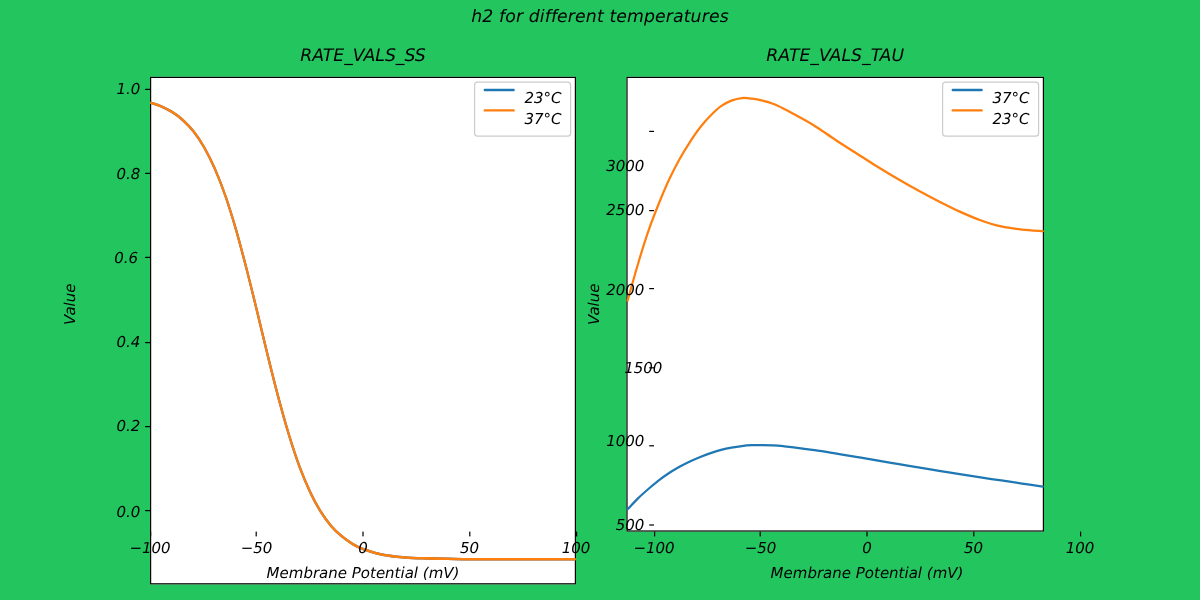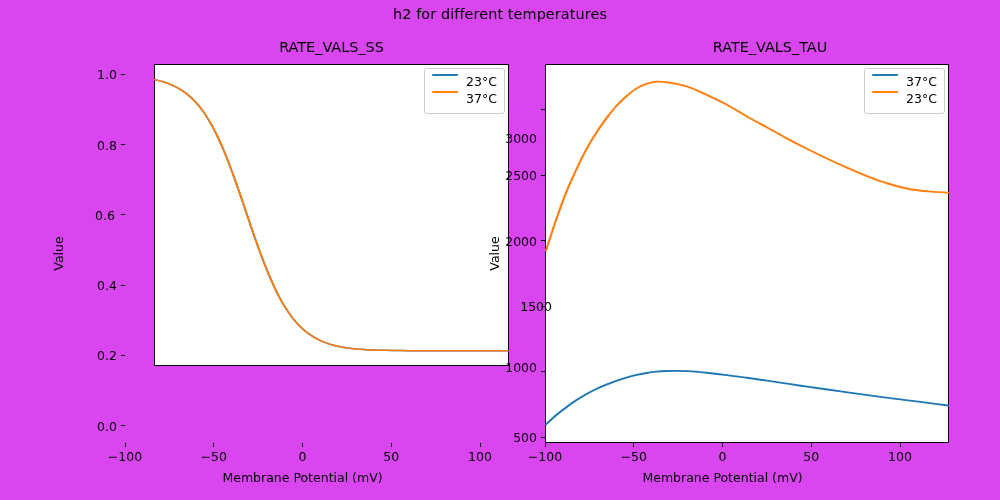--- a/index.html
+++ b/index.html
@@ -1,21 +1,21 @@
 <!DOCTYPE html>
 <html><head>
 <meta charset="utf-8">
 <style>
   html,body{margin:0;padding:0;}
   body{
     width:1000px;height:500px;background:#ffffff;
     font-family:"DejaVu Sans","Liberation Sans",sans-serif;
     overflow:hidden;
   }
-  #figure{position:relative;width:1000px;height:500px;background:#d946ef;}
+  #figure{position:relative;width:1000px;height:500px;background:#22c55e;font-style:italic;}
 
   .suptitle{
     position:absolute;left:0;top:6px;width:1000px;text-align:center;
     font-size:14.4px;color:#000000;letter-spacing:0.1px;
   }
   .axes-title{
     position:absolute;width:100%;text-align:center;top:-26px;
     font-size:14.4px;color:#000000;
   }
   .axes{
@@ -51,21 +51,21 @@
   .legend-swatch{width:26px;height:2.1px;margin-right:8px;border-radius:1px;}
   .legend-label{font-size:12.5px;color:#000000;white-space:nowrap;}
 </style>
 </head>
 <body>
 
 <div id="figure">
 
   <div class="suptitle">h2 for different temperatures</div>
 
-  <div class="axes" id="axes-left" style="left:125px;top:64px;width:355px;height:302px;margin-left:29px;">
+  <div class="axes" id="axes-left" style="left:125px;top:64px;width:355px;height:423px;">
     <div class="axes-title">RATE_VALS_SS</div>
     <svg class="plotsvg" id="svg-left" viewBox="0 0 355 379" preserveAspectRatio="none">
         <path d="M 0.00 18.63 C 1.48 19.10, 5.92 20.27, 8.88 21.45 C 11.83 22.62, 14.79 23.97, 17.75 25.67 C 20.71 27.36, 23.67 29.24, 26.63 31.64 C 29.58 34.04, 32.54 36.68, 35.50 40.08 C 38.46 43.48, 41.42 47.40, 44.38 52.03 C 47.33 56.66, 50.29 61.82, 53.25 67.85 C 56.21 73.89, 59.17 80.63, 62.12 88.25 C 65.08 95.86, 68.04 104.42, 71.00 113.56 C 73.96 122.70, 76.92 132.84, 79.88 143.09 C 82.83 153.35, 85.79 164.25, 88.75 175.09 C 91.71 185.93, 94.67 197.41, 97.63 208.13 C 100.58 218.86, 103.54 229.52, 106.50 239.42 C 109.46 249.33, 112.42 258.88, 115.38 267.55 C 118.33 276.22, 121.29 284.31, 124.25 291.46 C 127.21 298.61, 130.17 304.82, 133.13 310.44 C 136.08 316.07, 139.04 320.93, 142.00 325.21 C 144.96 329.49, 147.92 333.00, 150.88 336.11 C 153.83 339.21, 156.79 341.62, 159.75 343.84 C 162.71 346.07, 165.67 347.89, 168.63 349.47 C 171.58 351.05, 173.06 351.93, 177.50 353.33 C 181.94 354.74, 189.33 356.85, 195.25 357.91 C 201.17 358.96, 207.08 359.25, 213.00 359.66 C 218.92 360.07, 224.83 360.19, 230.75 360.37 C 236.67 360.54, 242.58 360.60, 248.50 360.72 C 254.42 360.84, 260.33 361.01, 266.25 361.07 C 272.17 361.13, 278.08 361.07, 284.00 361.07 C 289.92 361.07, 295.83 361.07, 301.75 361.07 C 307.67 361.07, 313.58 361.07, 319.50 361.07 C 325.42 361.07, 331.33 361.07, 337.25 361.07 C 343.17 361.07, 352.04 361.07, 355.00 361.07" fill="none" stroke="#1f77b4" stroke-width="1.9" stroke-linecap="round" stroke-linejoin="round"></path>
         <path d="M 0.00 18.63 C 1.48 19.10, 5.92 20.27, 8.88 21.45 C 11.83 22.62, 14.79 23.97, 17.75 25.67 C 20.71 27.36, 23.67 29.24, 26.63 31.64 C 29.58 34.04, 32.54 36.68, 35.50 40.08 C 38.46 43.48, 41.42 47.40, 44.38 52.03 C 47.33 56.66, 50.29 61.82, 53.25 67.85 C 56.21 73.89, 59.17 80.63, 62.12 88.25 C 65.08 95.86, 68.04 104.42, 71.00 113.56 C 73.96 122.70, 76.92 132.84, 79.88 143.09 C 82.83 153.35, 85.79 164.25, 88.75 175.09 C 91.71 185.93, 94.67 197.41, 97.63 208.13 C 100.58 218.86, 103.54 229.52, 106.50 239.42 C 109.46 249.33, 112.42 258.88, 115.38 267.55 C 118.33 276.22, 121.29 284.31, 124.25 291.46 C 127.21 298.61, 130.17 304.82, 133.13 310.44 C 136.08 316.07, 139.04 320.93, 142.00 325.21 C 144.96 329.49, 147.92 333.00, 150.88 336.11 C 153.83 339.21, 156.79 341.62, 159.75 343.84 C 162.71 346.07, 165.67 347.89, 168.63 349.47 C 171.58 351.05, 173.06 351.93, 177.50 353.33 C 181.94 354.74, 189.33 356.85, 195.25 357.91 C 201.17 358.96, 207.08 359.25, 213.00 359.66 C 218.92 360.07, 224.83 360.19, 230.75 360.37 C 236.67 360.54, 242.58 360.60, 248.50 360.72 C 254.42 360.84, 260.33 361.01, 266.25 361.07 C 272.17 361.13, 278.08 361.07, 284.00 361.07 C 289.92 361.07, 295.83 361.07, 301.75 361.07 C 307.67 361.07, 313.58 361.07, 319.50 361.07 C 325.42 361.07, 331.33 361.07, 337.25 361.07 C 343.17 361.07, 352.04 361.07, 355.00 361.07" fill="none" stroke="#ff7f0e" stroke-width="1.9" stroke-linecap="round" stroke-linejoin="round"></path>
       </svg>
     <div class="legend" id="legend-left" style="right:3px;top:3px;">
         <div class="legend-row">
           <div class="legend-swatch" style="background: rgb(31, 119, 180);"></div>
           <div class="legend-label">23°C</div>
         </div>
@@ -95,21 +95,21 @@
       <div class="tickmark-y" style="left: 121.2px; top: 214.327px;"></div>
       <div class="tick-y" style="left: 39px; width: 76px; top: 214.827px;">0.6</div>
       <div class="tickmark-y" style="left: 121.2px; top: 144.011px;"></div>
       <div class="tick-y" style="left: 41px; width: 76px; top: 144.511px;">0.8</div>
       <div class="tickmark-y" style="left: 121.2px; top: 73.6957px;"></div>
       <div class="tick-y" style="left: 41px; width: 76px; top: 74.1957px;">1.0</div>
     </div>
   <div class="xlabel" style="left:125px;top:470px;width:355px;">Membrane Potential (mV)</div>
   <div class="ylabel" style="left:41px;top:246px;transform:rotate(-90deg);">Value</div>
 
-  <div class="axes" id="axes-right" style="left:545px;top:64px;width:404px;height:379px;padding-left:23px;">
+  <div class="axes" id="axes-right" style="left:522px;top:64px;width:348px;height:379px;">
     <div class="axes-title">RATE_VALS_TAU</div>
     <svg class="plotsvg" id="svg-right" viewBox="0 0 355 379" preserveAspectRatio="none">
         <path d="M 0.00 361.33 C 1.48 359.80, 5.92 355.00, 8.88 352.16 C 11.83 349.33, 14.79 346.82, 17.75 344.31 C 20.71 341.80, 23.67 339.33, 26.63 337.11 C 29.58 334.88, 32.54 332.85, 35.50 330.95 C 38.46 329.06, 41.42 327.33, 44.38 325.72 C 47.33 324.10, 50.29 322.64, 53.25 321.27 C 56.21 319.89, 59.17 318.65, 62.12 317.47 C 65.08 316.29, 68.04 315.18, 71.00 314.20 C 73.96 313.22, 76.92 312.34, 79.88 311.58 C 82.83 310.81, 85.79 310.16, 88.75 309.61 C 91.71 309.07, 94.67 308.63, 97.63 308.31 C 100.58 307.98, 103.54 307.78, 106.50 307.65 C 109.46 307.52, 112.42 307.50, 115.38 307.52 C 118.33 307.54, 121.29 307.63, 124.25 307.78 C 127.21 307.93, 130.17 308.17, 133.13 308.44 C 136.08 308.70, 137.56 308.81, 142.00 309.35 C 146.44 309.90, 153.83 310.86, 159.75 311.71 C 165.67 312.56, 171.58 313.52, 177.50 314.46 C 183.42 315.40, 189.33 316.36, 195.25 317.34 C 201.17 318.32, 207.08 319.35, 213.00 320.35 C 218.92 321.35, 224.83 322.38, 230.75 323.36 C 236.67 324.34, 242.58 325.28, 248.50 326.24 C 254.42 327.20, 260.33 328.18, 266.25 329.12 C 272.17 330.06, 278.08 330.95, 284.00 331.87 C 289.92 332.79, 295.83 333.75, 301.75 334.62 C 307.67 335.49, 313.58 336.26, 319.50 337.11 C 325.42 337.96, 331.33 338.85, 337.25 339.73 C 343.17 340.60, 352.04 341.91, 355.00 342.34" fill="none" stroke="#1f77b4" stroke-width="1.9" stroke-linecap="round" stroke-linejoin="round"></path>
         <path d="M 0.00 186.55 C 1.48 181.43, 5.92 165.50, 8.88 155.79 C 11.83 146.08, 14.79 136.70, 17.75 128.30 C 20.71 119.90, 23.67 112.59, 26.63 105.39 C 29.58 98.19, 32.54 91.31, 35.50 85.09 C 38.46 78.88, 41.42 73.31, 44.38 68.08 C 47.33 62.84, 50.29 58.15, 53.25 53.68 C 56.21 49.20, 59.17 44.95, 62.12 41.24 C 65.08 37.53, 68.04 34.37, 71.00 31.42 C 73.96 28.47, 76.92 25.64, 79.88 23.56 C 82.83 21.49, 85.79 20.12, 88.75 18.98 C 91.71 17.85, 94.67 17.04, 97.63 16.76 C 100.58 16.47, 103.54 16.91, 106.50 17.28 C 109.46 17.65, 112.42 18.26, 115.38 18.98 C 118.33 19.70, 121.29 20.51, 124.25 21.60 C 127.21 22.69, 130.17 24.11, 133.13 25.53 C 136.08 26.95, 137.56 27.71, 142.00 30.11 C 146.44 32.51, 153.83 36.33, 159.75 39.93 C 165.67 43.53, 171.58 47.89, 177.50 51.71 C 183.42 55.53, 189.33 59.13, 195.25 62.84 C 201.17 66.55, 207.08 70.37, 213.00 73.97 C 218.92 77.57, 224.83 81.06, 230.75 84.44 C 236.67 87.82, 242.58 91.10, 248.50 94.26 C 254.42 97.42, 260.33 100.48, 266.25 103.42 C 272.17 106.37, 278.08 109.31, 284.00 111.93 C 289.92 114.55, 295.83 117.06, 301.75 119.13 C 307.67 121.21, 313.58 123.06, 319.50 124.37 C 325.42 125.68, 331.33 126.33, 337.25 126.99 C 343.17 127.64, 352.04 128.08, 355.00 128.30" fill="none" stroke="#ff7f0e" stroke-width="1.9" stroke-linecap="round" stroke-linejoin="round"></path>
       </svg>
     <div class="legend" id="legend-right" style="right:3px;top:3px;">
         <div class="legend-row">
           <div class="legend-swatch" style="background: rgb(31, 119, 180);"></div>
           <div class="legend-label">37°C</div>
         </div>

